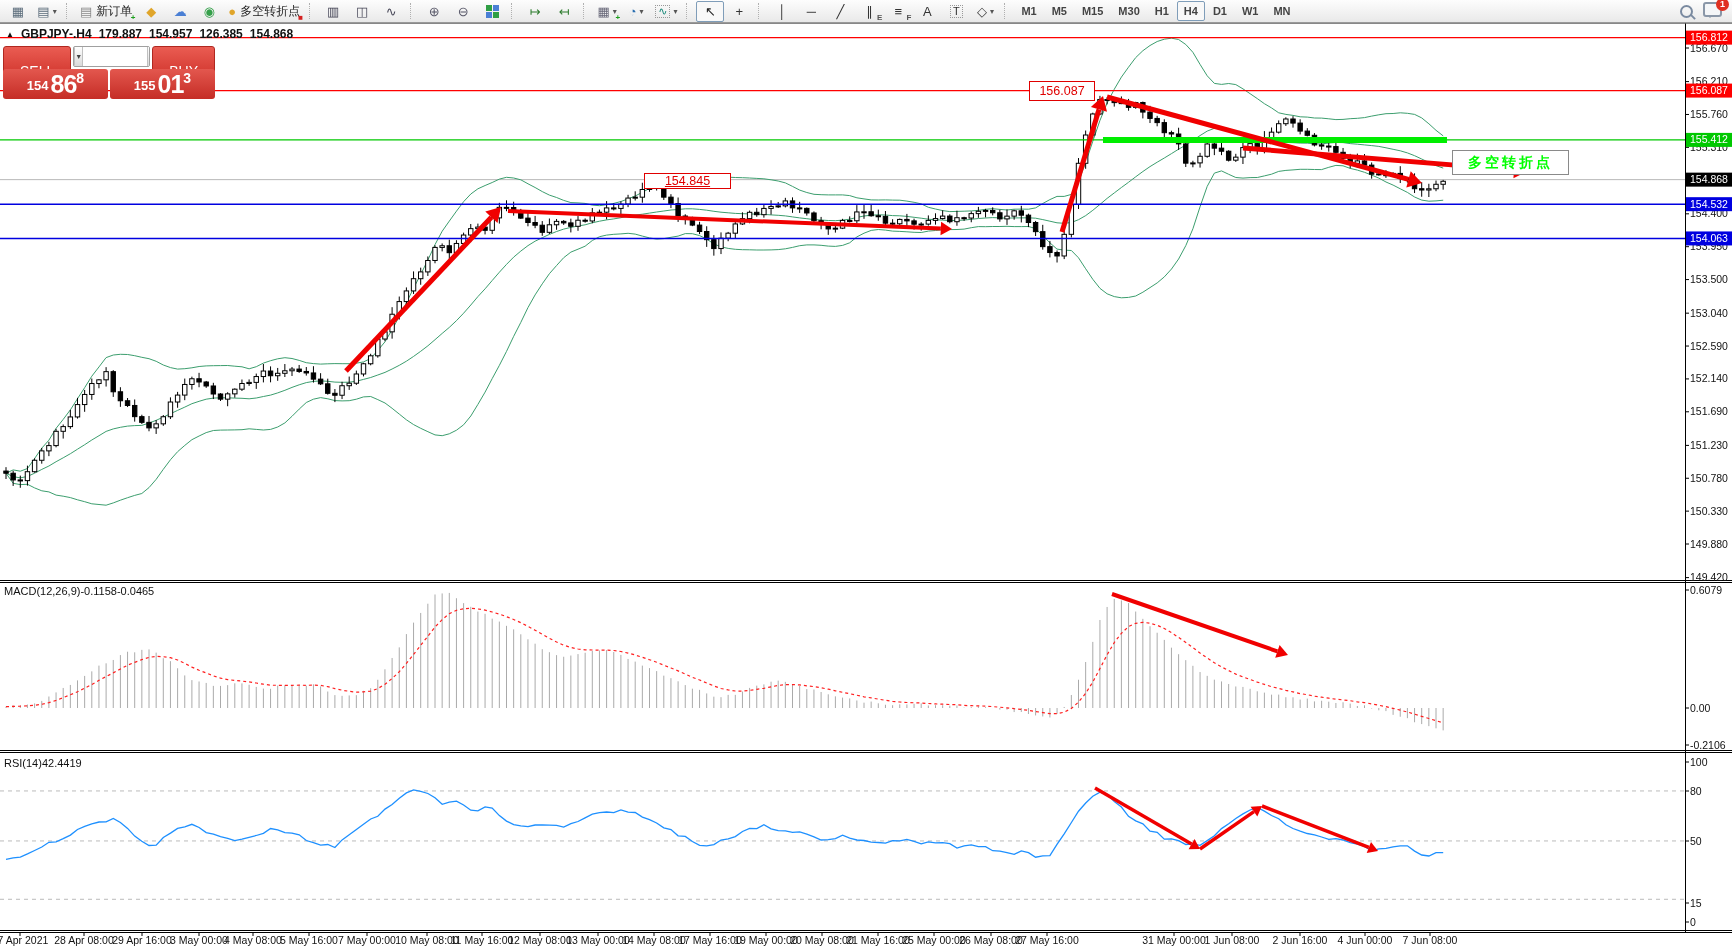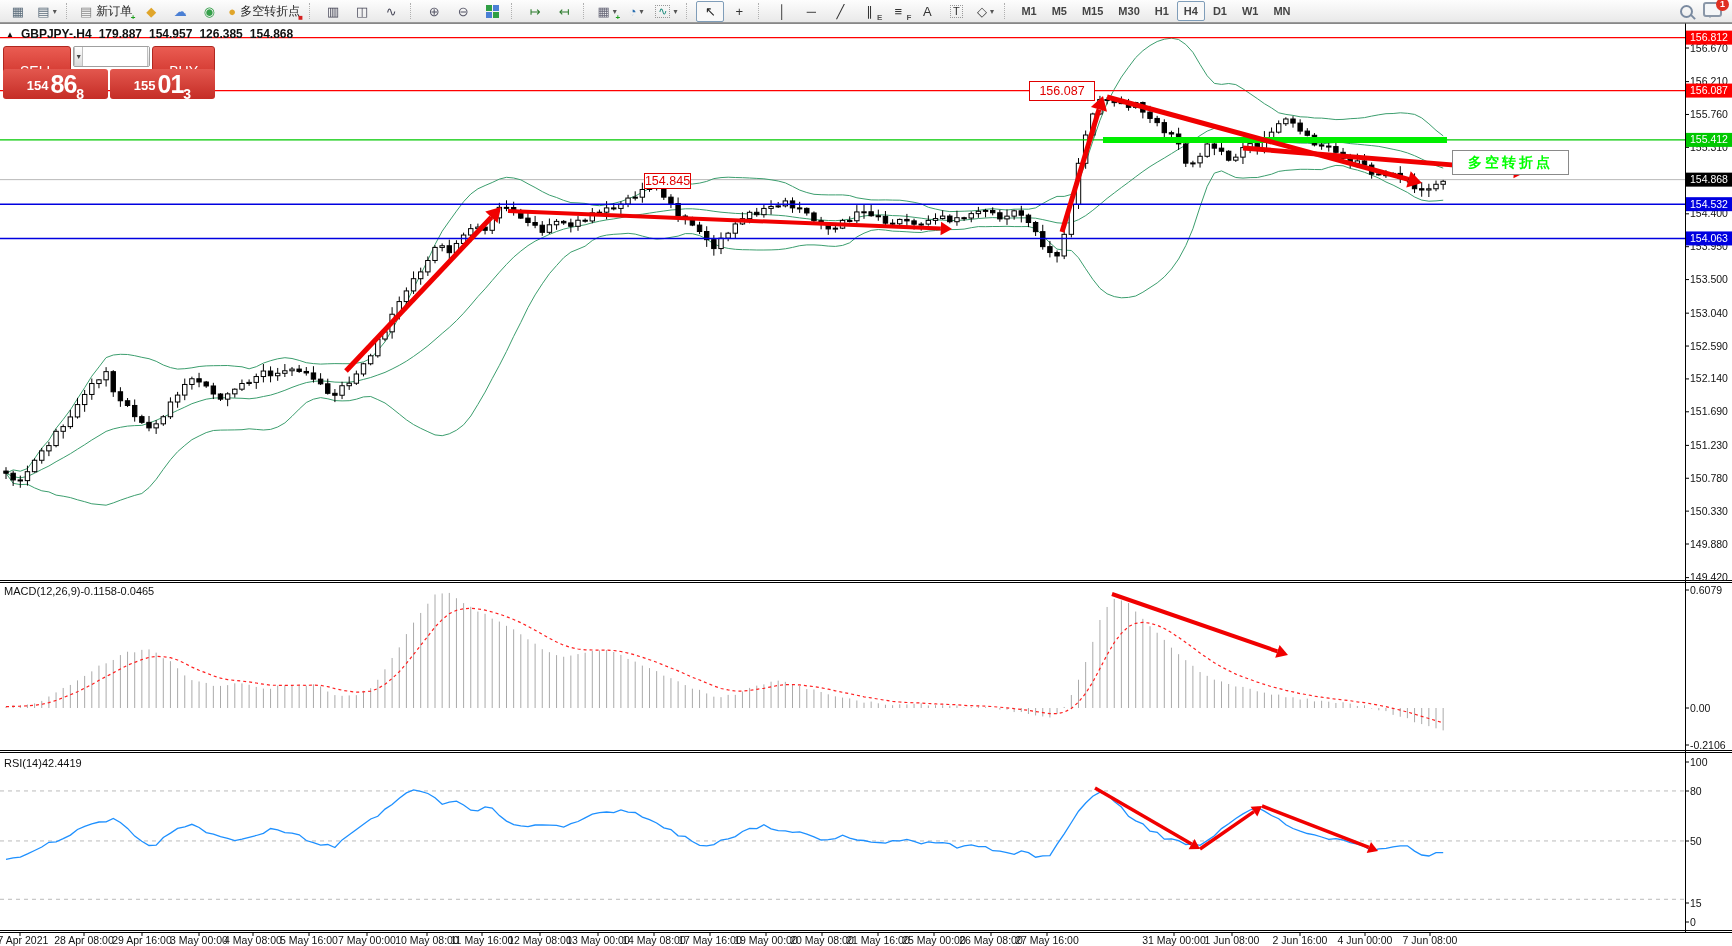--- a/index.html
+++ b/index.html
@@ -43,21 +43,21 @@
   #trade-panel{position:absolute;left:3px;top:46px;width:212px;z-index:4;}
   .tp-row1{display:flex;gap:2px;height:21px;}
   .tp-btn{flex:0 0 48px;background:linear-gradient(#ea5c52,#cf332b);color:#fff;font-size:14px;font-weight:normal;
      border:1px solid #b02820;border-radius:3px;font-family:"Liberation Sans",sans-serif;padding:16px;}
   .vol-group{flex:1;display:flex;border:1px solid #a0a0a0;border-radius:2px;background:#fff;overflow:hidden;gap:30px;}
   .vol-btn{width:16px;background:linear-gradient(#ffffff,#d9d9d9);border:0;border-left:1px solid #c0c0c0;border-right:1px solid #c0c0c0;
      font-size:7px;color:#444;padding:0;}
   .vol-input{flex:1;border:0;text-align:center;font-size:13px;font-weight:bold;min-width:0;font-family:"Liberation Sans",sans-serif;outline:none;}
   .tp-row2{display:flex;gap:2px;margin-top:2px;height:30px;}
   .price-box{flex:1;background:linear-gradient(#e3574e,#c52d26);border-radius:3px;color:#fff;
-     display:flex;align-items:flex-end;justify-content:center;padding:16px 2px 3px;}
+     display:flex;align-items:flex-end;justify-content:center;padding:0 2px 3px;}
   .pfx{font-size:13px;font-weight:bold;margin:0 2px 3px 0;}
   .pmain{font-size:25px;font-weight:bold;line-height:24px;letter-spacing:-1px;}
   .psup{font-size:14px;font-weight:bold;align-self:flex-start;margin-top:1px;}
 
   
   .pane-label{position:absolute;left:4px;z-index:4;font-size:11px;color:#111;display:flex;}
   .pflag{position:absolute;z-index:4;border:1px solid #e00000;color:#e00000;background:#fff;
      font-size:12.5px;display:flex;align-items:center;justify-content:center;box-sizing:border-box;}
   #annotation{position:absolute;z-index:4;border:1px solid #8a8a8a;color:#00ff00;background:#fff;
      font-size:14px;font-weight:bold;letter-spacing:3px;display:flex;align-items:center;justify-content:center;box-sizing:border-box;}
@@ -1002,14 +1002,14 @@
     <span>-0.1158</span>
     <span>-0.0465</span>
   </div>
   <div class="pane-label" style="top:757px">
     <span>RSI(14)</span>
     <span>42.4419</span>
   </div>
 
   <div id="annotation" style="left: 1452px; top: 150px; width: 117px; height: 25px; color: rgb(0, 255, 0); border-color: rgb(138, 138, 138);">多空转折点</div>
 <div class="pflag" style="left: 1029px; top: 81px; width: 66px; height: 20px;">156.087</div>
-    <div class="pflag" style="left: 644px; top: 173px; width: 47px; height: 16px;">154.845</div>
+    <div class="pflag" style="left: 644px; top: 173px; width: 87px; height: 16px; text-decoration: underline;">154.845</div>
   </div>
 
 </body></html>

